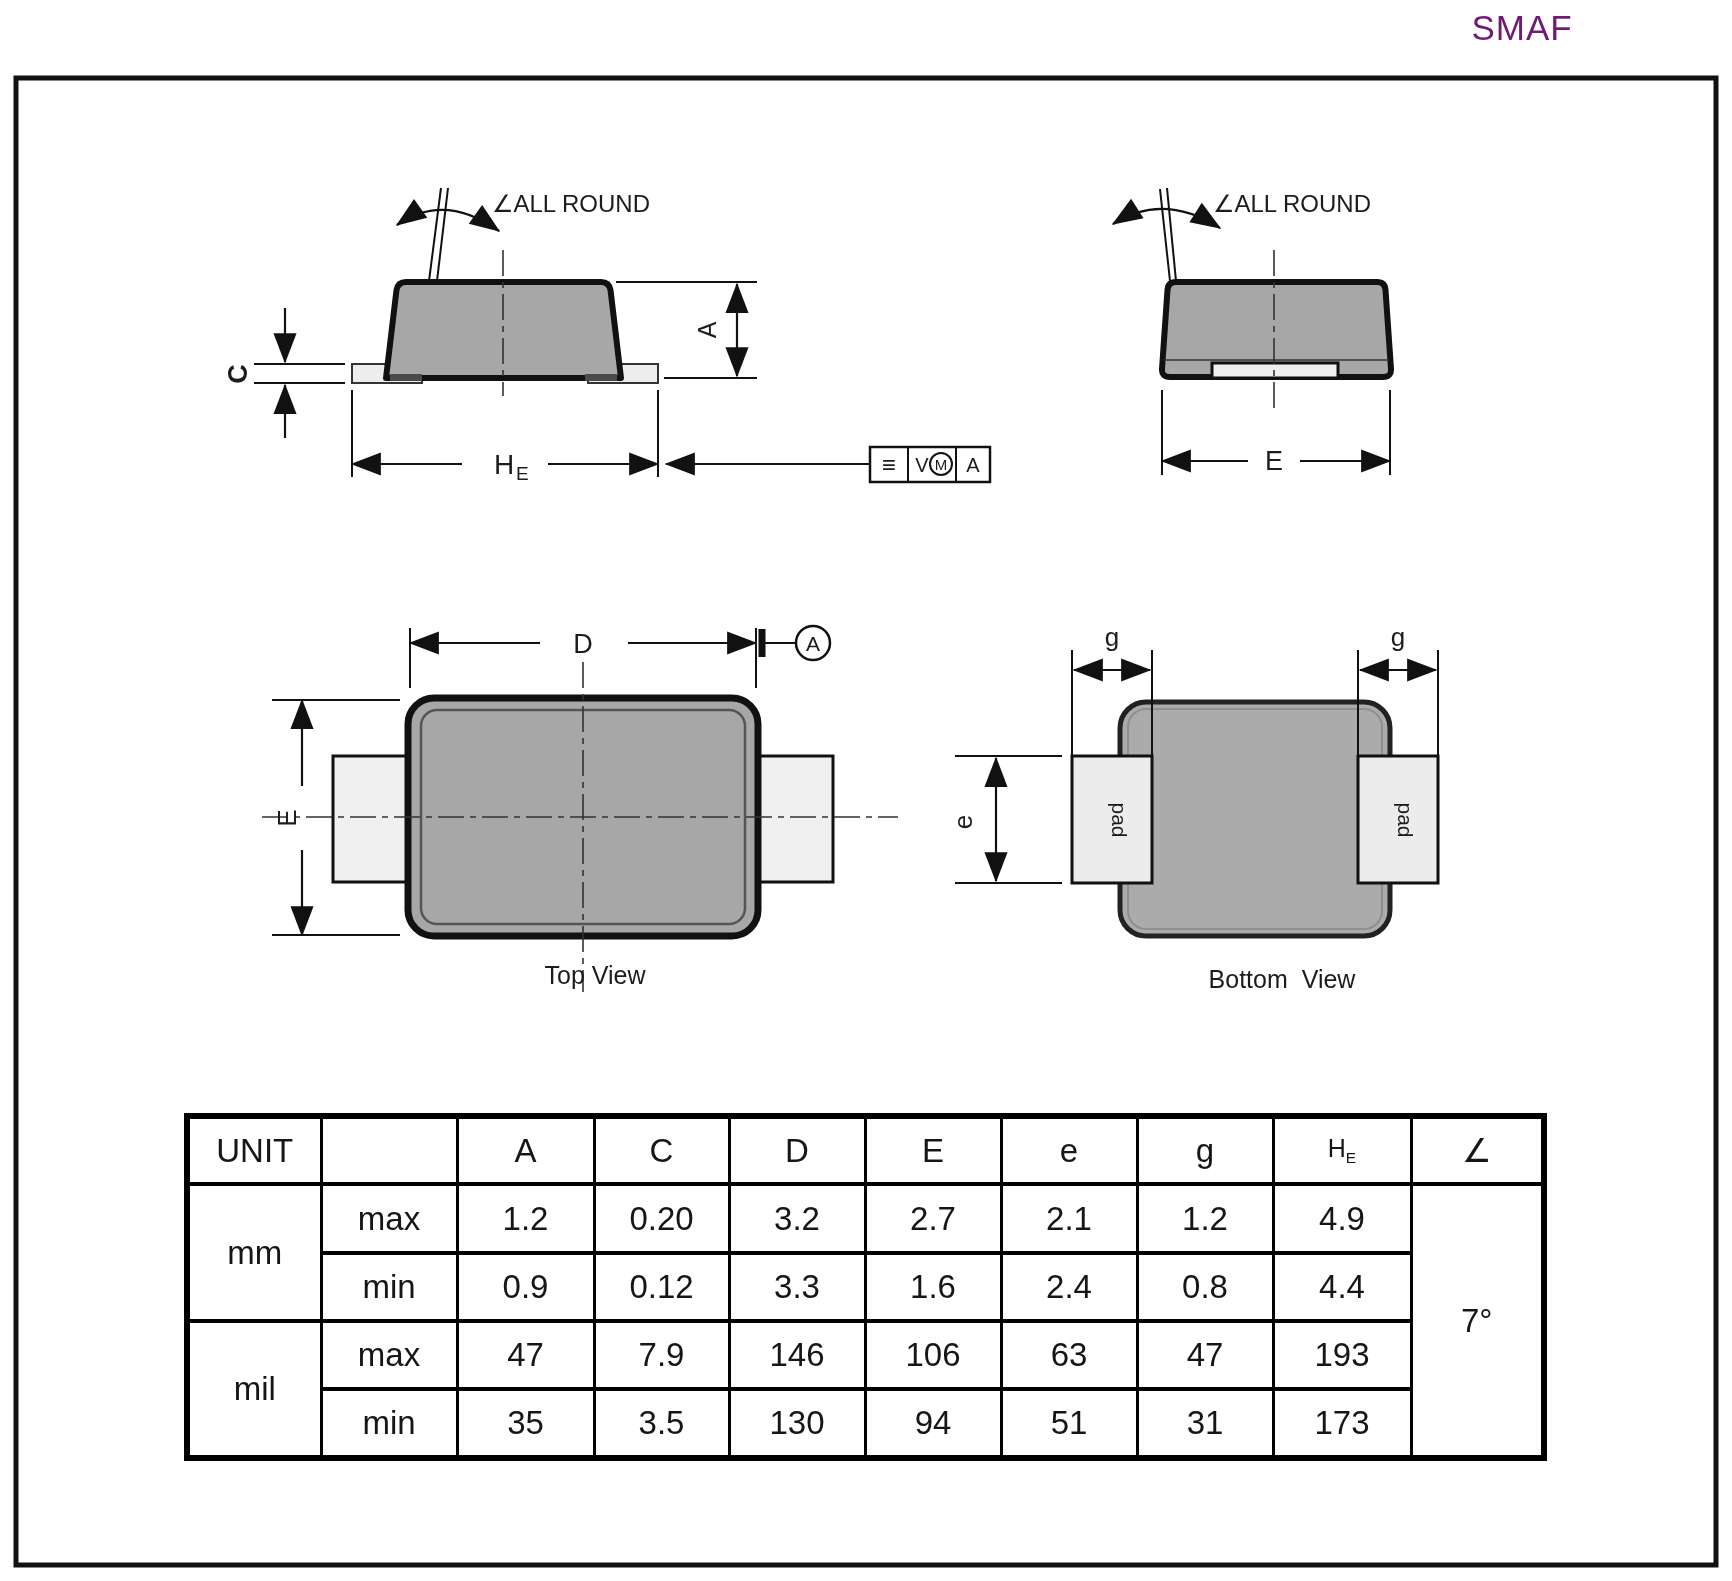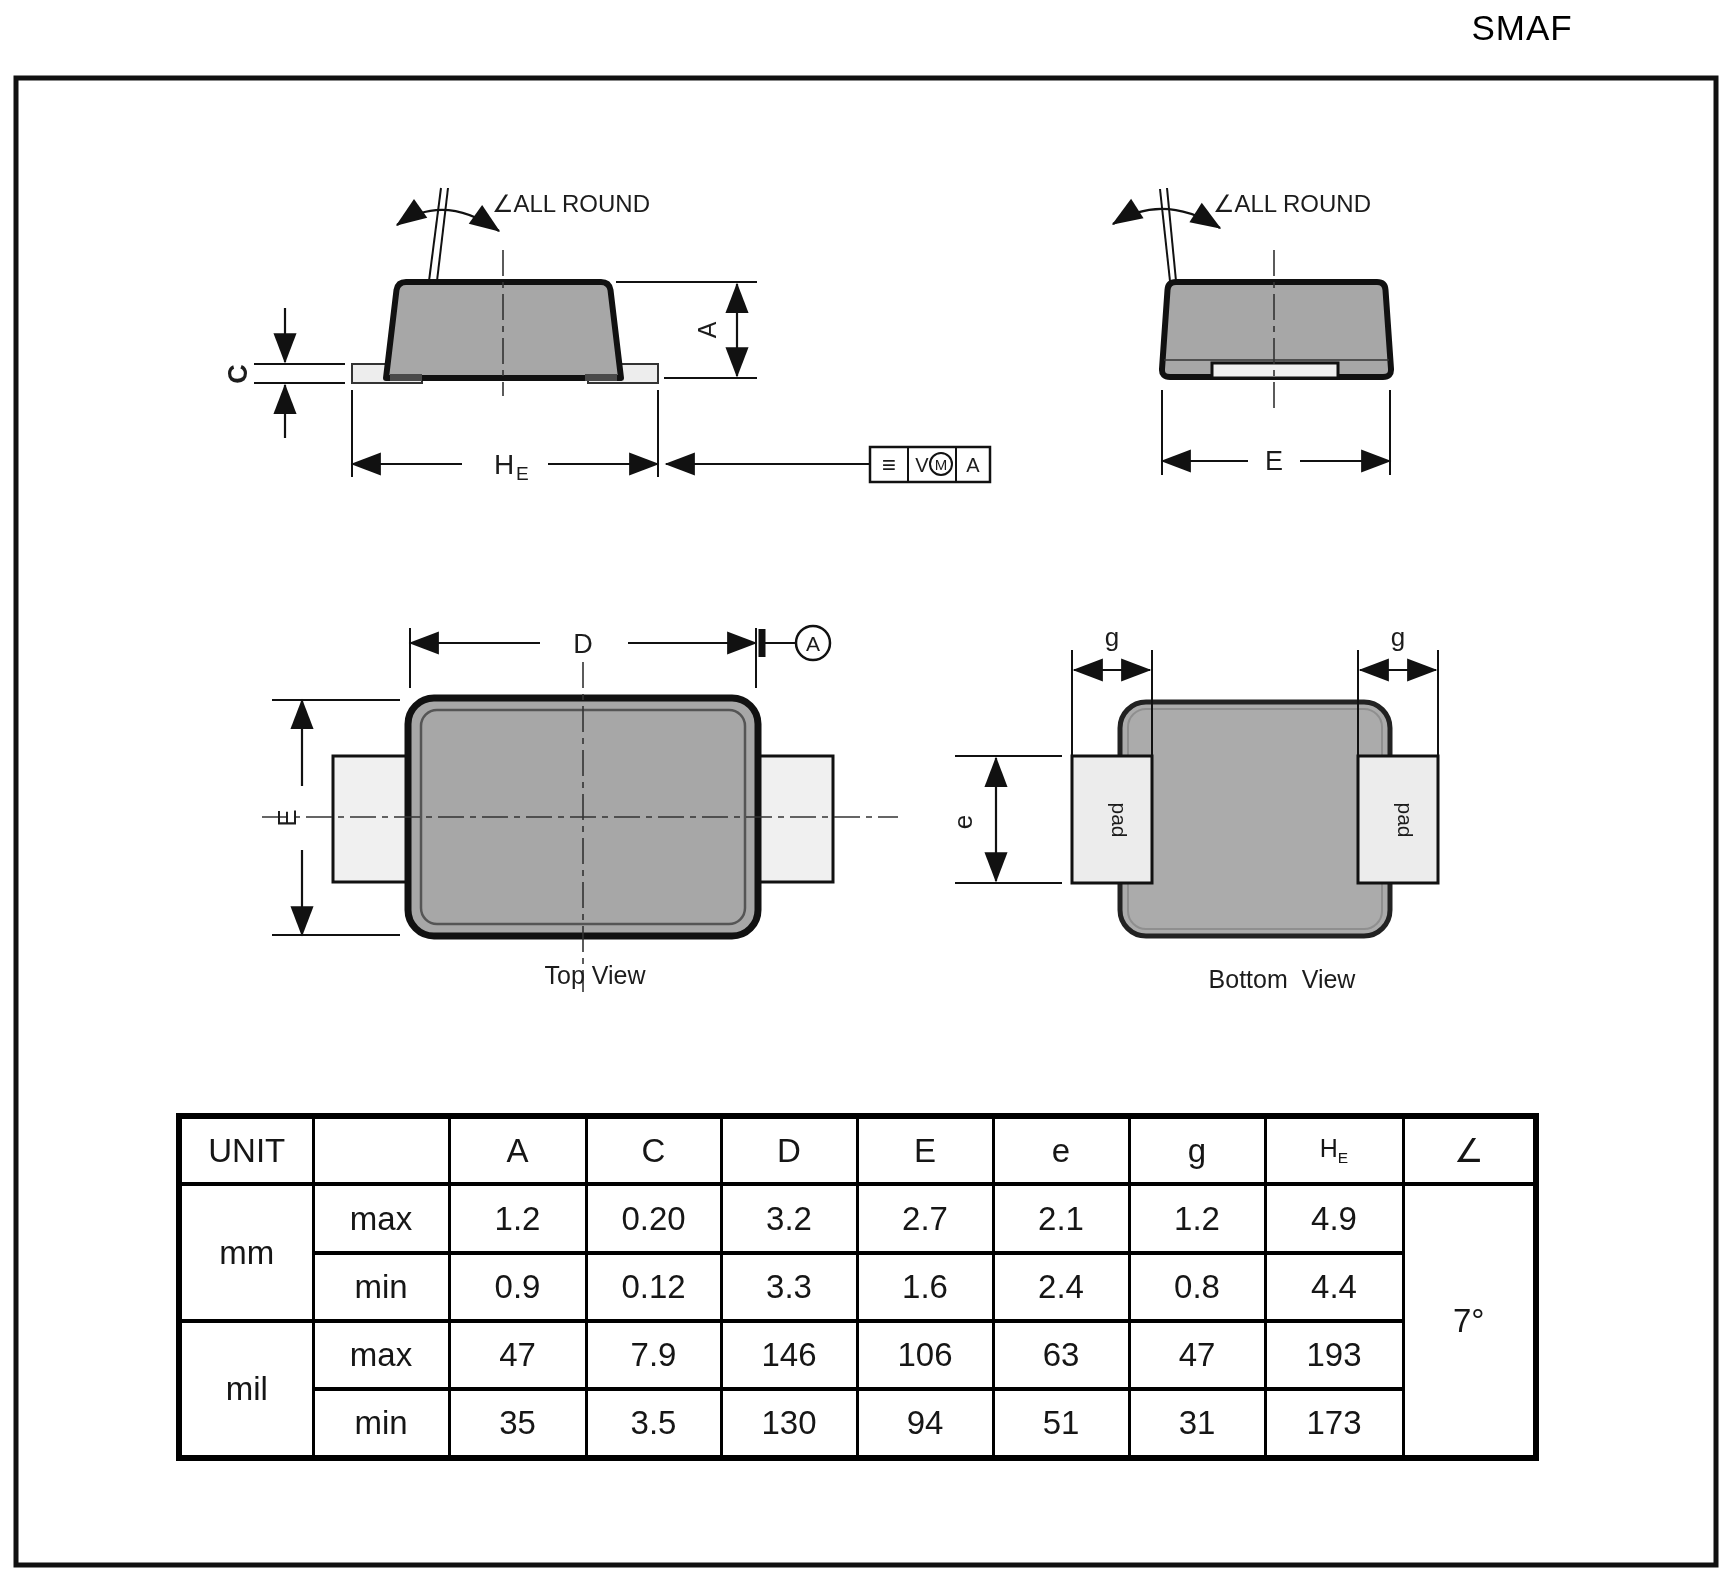--- a/index.html
+++ b/index.html
@@ -1,26 +1,26 @@
 <!DOCTYPE html>
 <html><head>
 <meta charset="utf-8">
 <style>
   html,body{margin:0;padding:0;background:#fff;}
   .page{position:relative;width:1732px;height:1581px;background:#fff;
         font-family:"Liberation Sans",sans-serif;overflow:hidden;}
   .page-title{position:absolute;left:1442px;top:8px;width:160px;text-align:center;
-        font-size:35px;color:#000000;letter-spacing:1px;}
+        font-size:35px;color:#701a75;letter-spacing:1px;}
   svg{position:absolute;left:0;top:0;}
   svg text{fill:#1c1c1c;font-family:"Liberation Sans",sans-serif;}
   .thick{stroke:#111;stroke-width:6;stroke-linejoin:round;}
   .thin{stroke:#111;stroke-width:2;fill:none;}
   .dimline{stroke:#111;stroke-width:2.2;fill:none;}
   .cline{stroke:#333;stroke-width:1.6;stroke-dasharray:26 6 6 6;fill:none;}
-  .dim-table{position:absolute;left:176px;top:1113px;width:1357px;height:342px;
+  .dim-table{position:absolute;left:184px;top:1113px;width:1357px;height:342px;
         border-collapse:collapse;table-layout:fixed;text-align:center;
         font-size:33px;color:#161616;}
   .dim-table td{border:3px solid #000;border-top-width:4px;border-bottom-width:4px;
         padding:0;vertical-align:middle;}
   .dim-table{border:6px solid #000;}
   .dim-table sub{font-size:0.62em;}
 </style>
 </head>
 <body>
 

